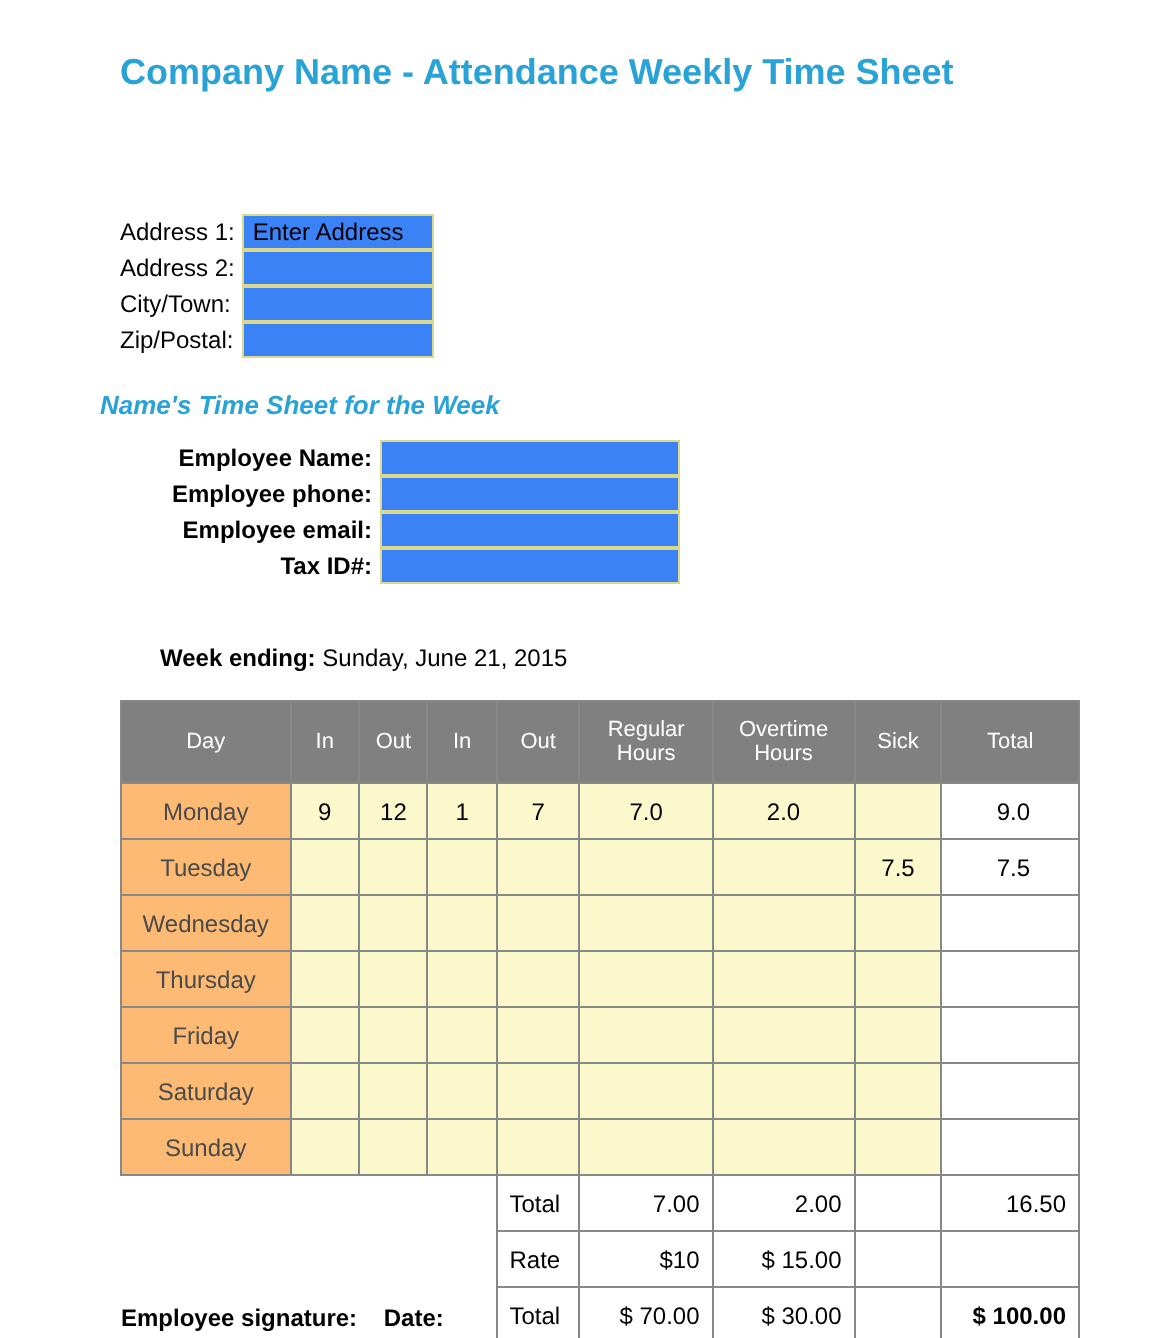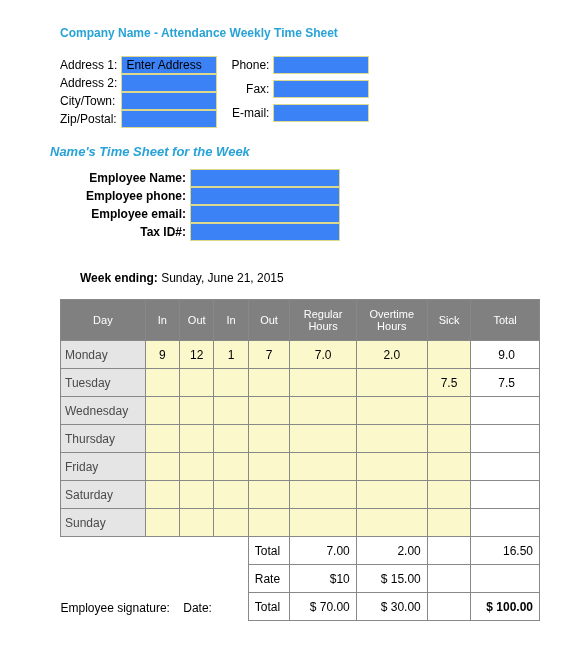--- a/index.html
+++ b/index.html
@@ -7,33 +7,34 @@
     margin: 0;
     padding: 20px 40px 40px 60px;
     font-family: Arial, Helvetica, sans-serif;
     font-size: 12px;
     background: #fff;
     width: 580px;
     color: #000;
   }
   .title {
     color: #29a3d6;
-    font-size: 12px;
+    font-size: 18px;
     font-weight: bold;
     margin: 6px 0 16px 0;
   }
   .addr-block {
     display: flex;
     gap: 14px;
     margin-bottom: 16px;
   }
   .addr-col {
     display: grid;
     grid-template-columns: auto 96px;
     row-gap: 0;
+    margin-top: 44px;
   }
   .addr-col.right {
     grid-template-columns: auto 96px;
   }
   .addr-label {
     text-align: left;
     padding: 2px 4px 2px 0;
     white-space: nowrap;
   }
   .addr-label.right {
@@ -81,23 +82,23 @@
     border: 1px solid #888;
     font-size: 11px;
   }
   table.timesheet td {
     border: 1px solid #888;
     padding: 6px 4px;
     height: 28px;
     text-align: center;
   }
   table.timesheet td.day {
-    background: #e5e5e5;
+    background: #fdba74;
     color: #4a4a4a;
-    text-align: left;
+    text-align: center;
     width: 74px;
   }
   table.timesheet td.yellow { background: #fbf9cc; }
   table.timesheet td.total-col {
     background: #fff;
     text-align: right;
     padding-right: 24px;
     font-weight: normal;
   }
   .summary-row td.noborder { border: none; background: transparent; }
@@ -111,20 +112,21 @@
     padding-right: 6px;
     background: #fff;
   }
   .summary-row td.gap-cell {
     border: 1px solid #888;
     background: #fff;
   }
   .sig-line {
     margin-top: 8px;
     font-size: 12px;
+    font-weight: bold;
   }
   .col-in-out { width: 30px; }
   .col-in-out2 { width: 30px; }
   .col-reg { width: 58px; }
   .col-ot { width: 62px; }
   .col-sick { width: 38px; }
   .col-total { width: 60px; }
 </style>
 </head>
 <body>
@@ -133,28 +135,20 @@
 
 <div class="addr-block">
   <div class="addr-col">
     <div class="addr-label">Address 1:</div>
     <div class="yellow-input">Enter Address</div>
     <div class="addr-label">Address 2:</div>
     <div class="yellow-input"></div>
     <div class="addr-label">City/Town:</div>
     <div class="yellow-input"></div>
     <div class="addr-label">Zip/Postal:</div>
-    <div class="yellow-input"></div>
-  </div>
-  <div class="addr-col right">
-    <div class="addr-label right">Phone:</div>
-    <div class="yellow-input"></div>
-    <div class="addr-label right">Fax:</div>
-    <div class="yellow-input"></div>
-    <div class="addr-label right">E-mail:</div>
     <div class="yellow-input"></div>
   </div>
 </div>
 
 <div class="subheader">Name's Time Sheet for the Week</div>
 
 <div class="emp-block">
   <div class="emp-label">Employee Name:</div>
   <div class="yellow-input"></div>
   <div class="emp-label">Employee phone:</div>

